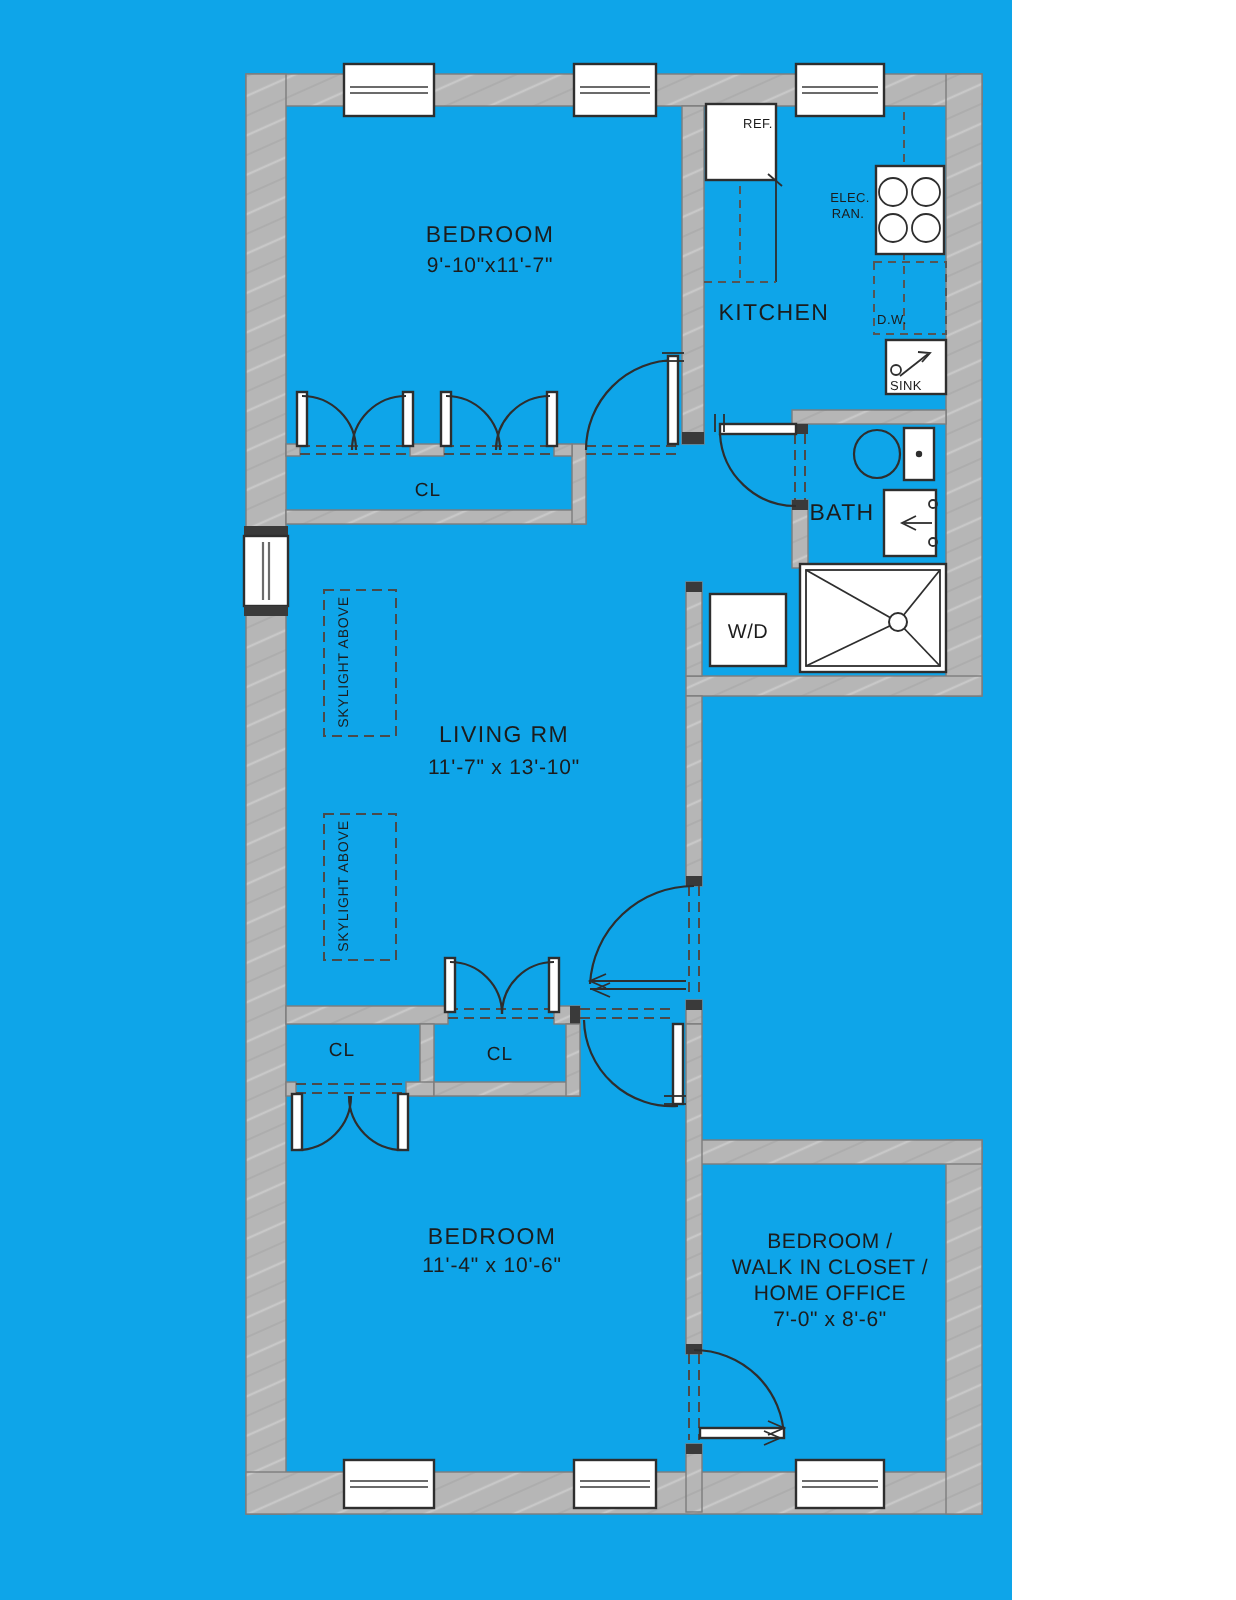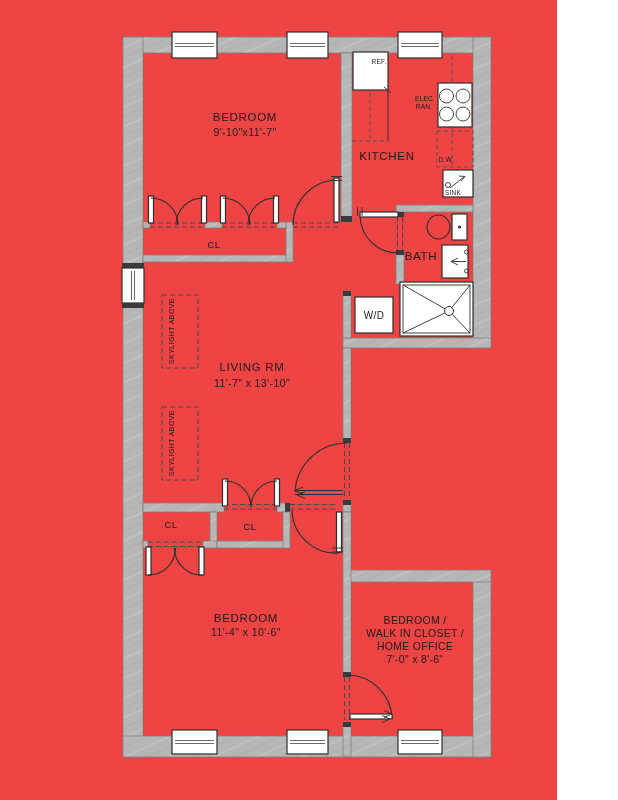--- a/index.html
+++ b/index.html
@@ -1,16 +1,16 @@
 <!DOCTYPE html>
 <html><head>
 <meta charset="utf-8">
 <style>
   html,body{margin:0;padding:0;background:#ffffff;}
-  .stage{width:557px;height:800px;position:relative;background:#ef4444;overflow:hidden;}
+  .stage{width:506px;height:800px;position:relative;background:#0ea5e9;overflow:hidden;}
   svg{display:block;}
   text{font-family:"Liberation Sans","DejaVu Sans",sans-serif;fill:#1c1c1c;}
   .rm{font-size:11.5px;letter-spacing:.7px;}
   .dim{font-size:10.5px;letter-spacing:.4px;}
   .fx4{font-size:10.5px;letter-spacing:.3px;}
   .cl{font-size:9.5px;letter-spacing:.5px;}
   .wd{font-size:10px;letter-spacing:.3px;}
   .sm{font-size:6.5px;letter-spacing:.2px;}
   .sky{font-size:7px;letter-spacing:.4px;}
   .wall{fill:url(#wtex);stroke:#7d7d7d;stroke-width:.7;}

